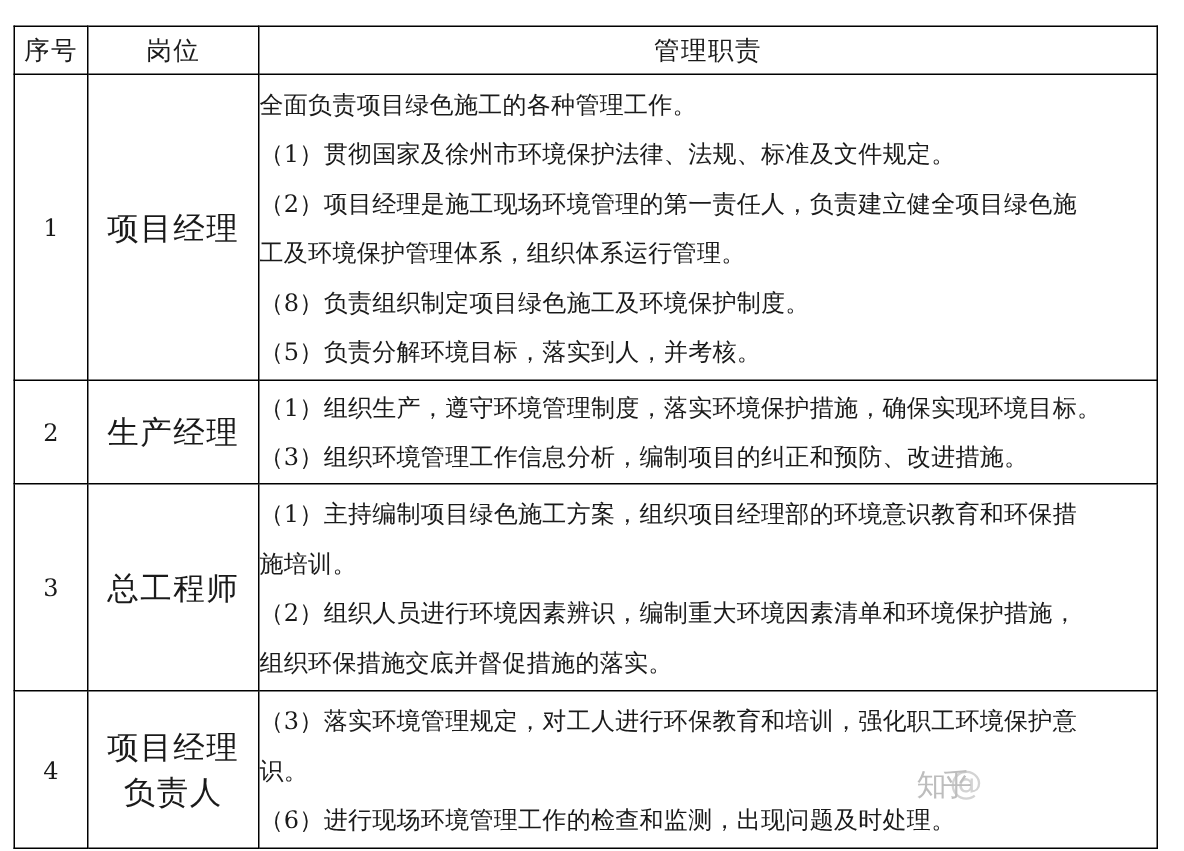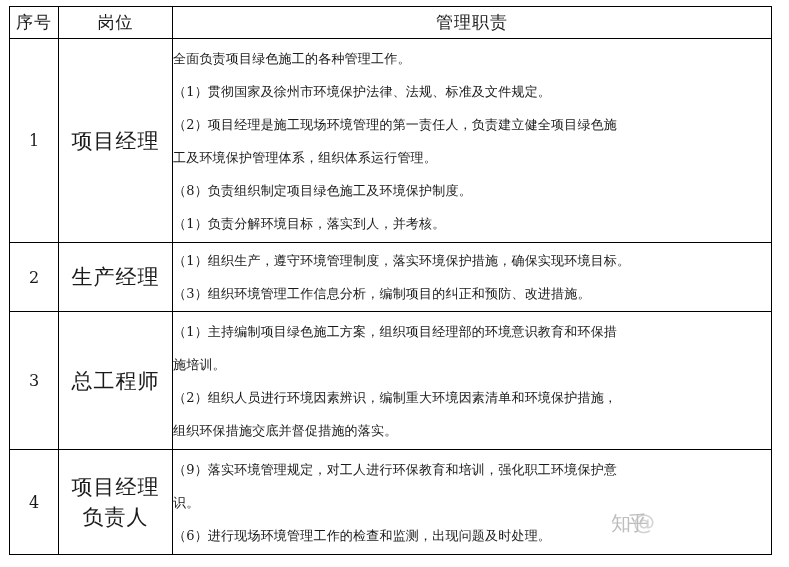--- a/index.html
+++ b/index.html
@@ -21,21 +21,21 @@
     left: 0;
     top: 0;
     width: 789px;
     height: 567px;
   }
 
   
   .duty-table {
     position: absolute;
     left: 9px;
-    top: 6px;
+    top: 17px;
     width: 762px;
     border-collapse: collapse;
     table-layout: fixed;
   }
   .duty-table td,
   .duty-table th {
     border: 1px solid #000000;
     padding: 0;
     vertical-align: middle;
     font-weight: normal;
@@ -59,21 +59,21 @@
   .cell-post {
     text-align: center;
     font-size: 21px;
     line-height: 30px;
     letter-spacing: 1px;
   }
   .cell-post .post-line { display: block; }
 
   .cell-duty {
     text-align: left;
-    font-size: 13px;
+    font-size: 16px;
     line-height: 33px;
     padding: 4px 6px 4px 10px;
     vertical-align: middle;
     letter-spacing: 0.2px;
   }
   .cell-duty p {
     margin: 0;
     white-space: nowrap;
   }
 
@@ -140,21 +140,21 @@
         <td class="cell-no">1</td>
         <td class="cell-post">
           <span class="post-line">项目经理</span>
         </td>
         <td class="cell-duty">
           <p>全面负责项目绿色施工的各种管理工作。</p>
           <p>（1）贯彻国家及徐州市环境保护法律、法规、标准及文件规定。</p>
           <p>（2）项目经理是施工现场环境管理的第一责任人，负责建立健全项目绿色施</p>
           <p>工及环境保护管理体系，组织体系运行管理。</p>
           <p>（8）负责组织制定项目绿色施工及环境保护制度。</p>
-          <p>（1）负责分解环境目标，落实到人，并考核。</p>
+          <p>（5）负责分解环境目标，落实到人，并考核。</p>
         </td>
       </tr>
 
       <tr class="row-2">
         <td class="cell-no">2</td>
         <td class="cell-post">
           <span class="post-line">生产经理</span>
         </td>
         <td class="cell-duty">
           <p>（1）组织生产，遵守环境管理制度，落实环境保护措施，确保实现环境目标。</p>
@@ -175,21 +175,21 @@
         </td>
       </tr>
 
       <tr class="row-4">
         <td class="cell-no">4</td>
         <td class="cell-post">
           <span class="post-line">项目经理</span>
           <span class="post-line">负责人</span>
         </td>
         <td class="cell-duty">
-          <p>（9）落实环境管理规定，对工人进行环保教育和培训，强化职工环境保护意</p>
+          <p>（3）落实环境管理规定，对工人进行环保教育和培训，强化职工环境保护意</p>
           <p>识。</p>
           <p>（6）进行现场环境管理工作的检查和监测，出现问题及时处理。</p>
         </td>
       </tr>
 
     </tbody>
   </table>
 
   <div class="watermark">
     <span class="zhihu-mark">知乎</span>

